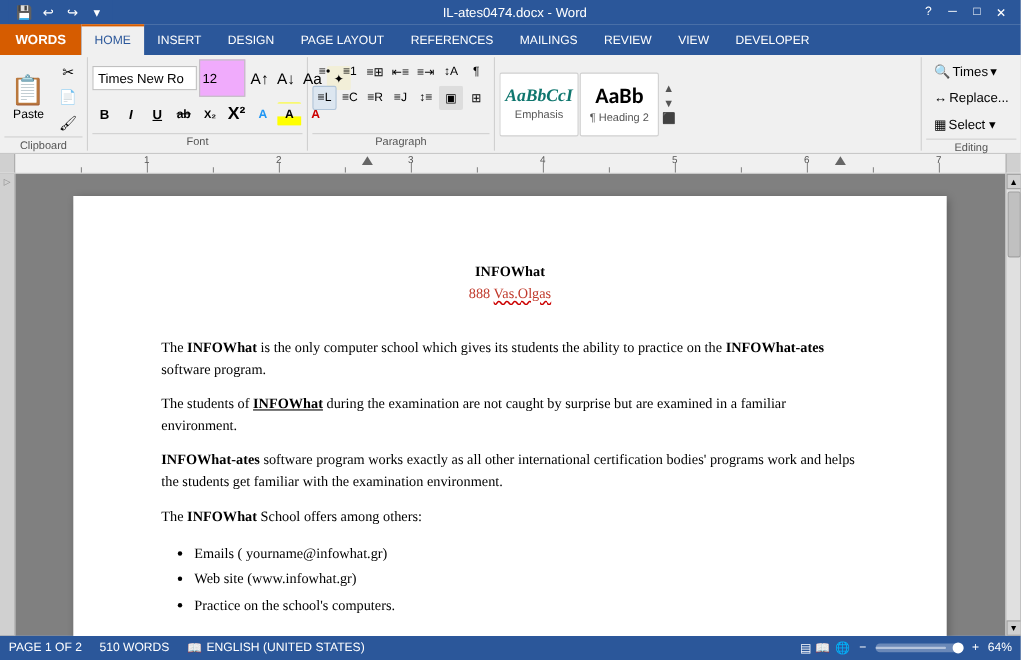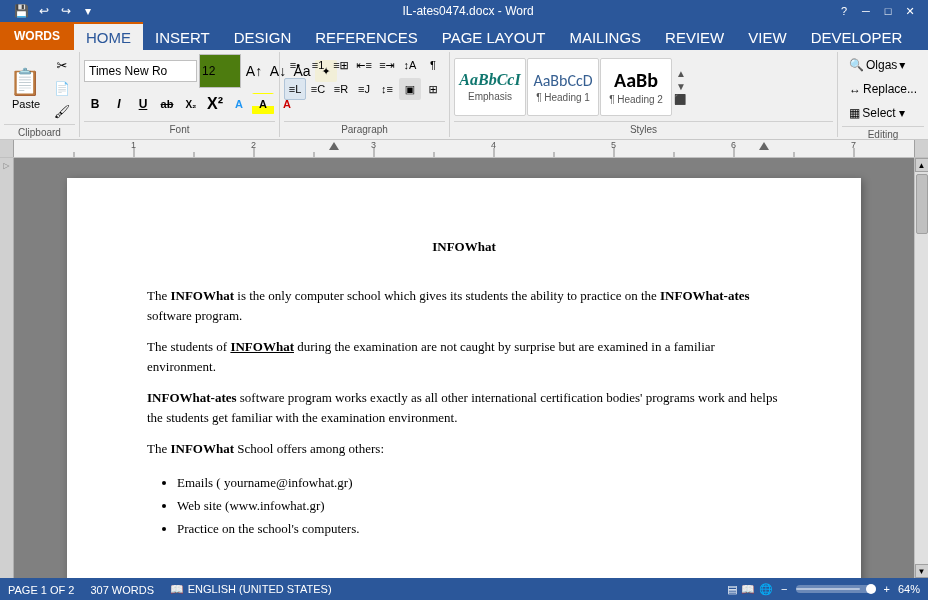--- a/index.html
+++ b/index.html
@@ -42,21 +42,21 @@
       padding: 4px 14px;
       font-size: 12px;
       font-weight: bold;
       cursor: pointer;
       height: 28px;
       display: flex; align-items: center;
       background: #d65c00;
     }
     .ribbon-tab {
       padding: 4px 12px;
-      font-size: 15px;
+      font-size: 11px;
       color: white;
       cursor: pointer;
       height: 28px;
       display: flex; align-items: center;
       border-top: 2px solid transparent;
     }
     .ribbon-tab.active {
       background: #f0f0f0;
       color: #2b579a;
       border-top: 2px solid #d65c00;
@@ -123,21 +123,21 @@
       width: 115px; height: 22px;
       font-size: 12px;
       border: 1px solid #c0c0c0;
       background: white;
       padding: 0 4px;
     }
     .size-select {
       width: 42px; height: 22px;
       font-size: 12px;
       border: 1px solid #c0c0c0;
-      background: #4d7c0f;
+      background: #f0abfc;
       padding: 16px 2px;
     }
     .font-btn {
       width: 22px; height: 22px;
       border: 1px solid transparent;
       border-radius: 2px;
       cursor: pointer;
       font-size: 12px;
       font-weight: bold;
       display: flex; align-items: center; justify-content: center;
@@ -288,21 +288,21 @@
       background: #2b579a;
       height: 22px;
       display: flex;
       align-items: center;
       padding: 0 8px;
       color: white;
       font-size: 11px;
       gap: 16px;
       justify-content: space-between;
     }
-    .status-left { display: flex; gap: 16px; align-items: flex-end; }
+    .status-left { display: flex; gap: 16px; align-items: center; }
     .status-right { display: flex; gap: 8px; align-items: center; }
     .zoom-slider {
       width: 80px; height: 8px;
       background: rgba(255,255,255,0.3);
       border-radius: 4px;
       position: relative;
       display: flex; align-items: center;
     }
     .zoom-thumb {
       width: 10px; height: 10px;
@@ -357,22 +357,22 @@
     <button class="title-btn">□</button>
     <button class="title-btn close">✕</button>
   </div>
 </div>
 
 <div class="ribbon-tabs">
   <div class="file-tab">WORDS</div>
   <div class="ribbon-tab active">HOME</div>
   <div class="ribbon-tab">INSERT</div>
   <div class="ribbon-tab">DESIGN</div>
+  <div class="ribbon-tab">PAGE LAYOUT</div>
   <div class="ribbon-tab">REFERENCES</div>
-  <div class="ribbon-tab">PAGE LAYOUT</div>
   <div class="ribbon-tab">MAILINGS</div>
   <div class="ribbon-tab">REVIEW</div>
   <div class="ribbon-tab">VIEW</div>
   <div class="ribbon-tab">DEVELOPER</div>
 </div>
 
 <div class="ribbon">
 
   <div class="ribbon-group" style="width:80px">
     <div class="ribbon-group-content">
@@ -385,21 +385,21 @@
         <div class="small-btn" style="font-size:13px">📄</div>
         <div class="small-btn" style="font-size:13px">🖌</div>
       </div>
     </div>
     <div class="ribbon-group-label">Clipboard</div>
   </div>
 
   <div class="ribbon-group" style="width:200px">
     <div class="ribbon-group-content" style="flex-direction:column; align-items:flex-start; gap:3px">
       <div class="font-row">
-        <input class="font-select" value="Times New Ro" readonly="" style="width: 113px;">
+        <input class="font-select" value="Times New Ro" readonly="" style="width: 95px;">
         <input class="size-select" value="12" readonly="" style="width: 42px;">
         <div class="font-btn" style="font-size:14px; font-weight:normal">A↑</div>
         <div class="font-btn" style="font-size:14px; font-weight:normal">A↓</div>
         <div class="font-btn" style="font-size:14px; font-weight:normal">Aa</div>
         <div class="font-btn" style="font-size:11px; font-weight:normal; background: #ffeb3b22">✦</div>
       </div>
       <div class="font-row2">
         <div class="font-btn" style="font-weight:bold">B</div>
         <div class="font-btn" style="font-style:italic">I</div>
         <div class="font-btn" style="text-decoration:underline">U</div>
@@ -439,41 +439,36 @@
   </div>
 
   <div class="ribbon-group styles-group" style="width:280px; border-right:1px solid #d0d0d0">
     <div class="ribbon-group-content" style="align-items:center; height:70px; overflow:hidden; gap:1px">
 
       <div class="style-item" style="width:72px">
         <div class="style-preview" style="font-style:italic; color:#0f766e; font-family:Georgia,serif; font-size:16px; font-weight:bold">AaBbCcI</div>
         <div class="style-name">Emphasis</div>
       </div>
       <div class="style-item" style="width:72px">
-        <div class="style-preview" style="color:#365F91; font-size:16px; font-family:Calibri,sans-serif">AaBbCcD</div>
-        <div class="style-name">¶ Heading 1</div>
-      </div>
-      <div class="style-item" style="width:72px">
         <div class="style-preview" style="color:#000000; font-size:20px; font-weight:bold; font-family:Calibri,sans-serif">AaBb</div>
         <div class="style-name">¶ Heading 2</div>
       </div>
       <div class="styles-scroll-btn" style="display:flex; flex-direction:column; gap:2px; width:16px; cursor:pointer">
         <div style="font-size:10px; text-align:center; color:#555">▲</div>
         <div style="font-size:10px; text-align:center; color:#555">▼</div>
         <div style="font-size:10px; text-align:center; color:#555">⬛</div>
       </div>
     </div>
-    <div class="ribbon-group-label">Styles</div>
   </div>
 
   <div class="ribbon-group" style="width:90px; border-right:none">
     <div class="ribbon-group-content" style="flex-direction:column; gap:2px; align-items:flex-start; justify-content:center">
       <div class="editing-btn">
         <span>🔍</span>
-        <span>Olgas</span>
+        <span>Times</span>
         <span>▾</span>
       </div>
       <div class="editing-btn">
         <span>↔</span>
         <span>Replace...</span>
       </div>
       <div class="editing-btn">
         <span>▦</span>
         <span>Select ▾</span>
       </div>
@@ -521,20 +516,23 @@
   <div style="width:14px; background:#d0d0d0; border-right:1px solid #b0b0b0; display:flex; align-items:flex-start; justify-content:center; padding-top:4px;">
     <span style="font-size:8px; color:#888; writing-mode:vertical-rl; transform:rotate(180deg)">◁</span>
   </div>
   <div class="doc-scroll">
     <div class="page">
 
       <div class="address-block">
         <div class="address-line">
           <strong>INFOWhat</strong>
         </div>
+        <div class="address-line address-red">
+          888 <span style="text-decoration: underline wavy #c00">Vas.Olgas</span>
+        </div>
       </div>
 
       <div class="body-text">
         The <strong>INFOWhat</strong> is the only computer school which gives its students the ability to practice on the <strong>INFOWhat-ates</strong> software program.
       </div>
       <div class="body-text">
         The students of <strong><u>INFOWhat</u></strong> during the examination are not caught by surprise but are examined in a familiar environment.
       </div>
       <div class="body-text">
         <strong>INFOWhat-ates</strong> software program works exactly as all other international certification bodies' programs work and helps the students get familiar with the examination environment.
@@ -557,21 +555,21 @@
     <div style="flex:1; position:relative; width:100%">
       <div class="scroll-thumb"></div>
     </div>
     <div class="scroll-btn">▼</div>
   </div>
 </div>
 
 <div class="status-bar">
   <div class="status-left">
     <span>PAGE 1 OF 2</span>
-    <span>307 WORDS</span>
+    <span>510 WORDS</span>
     <span style="display:flex; align-items:center; gap:4px">
       <span>📖</span>
       <span>ENGLISH (UNITED STATES)</span>
     </span>
   </div>
   <div class="status-right">
     <span style="display:flex; gap:4px">
       <span style="cursor:pointer">▤</span>
       <span style="cursor:pointer">📖</span>
       <span style="cursor:pointer">🌐</span>

